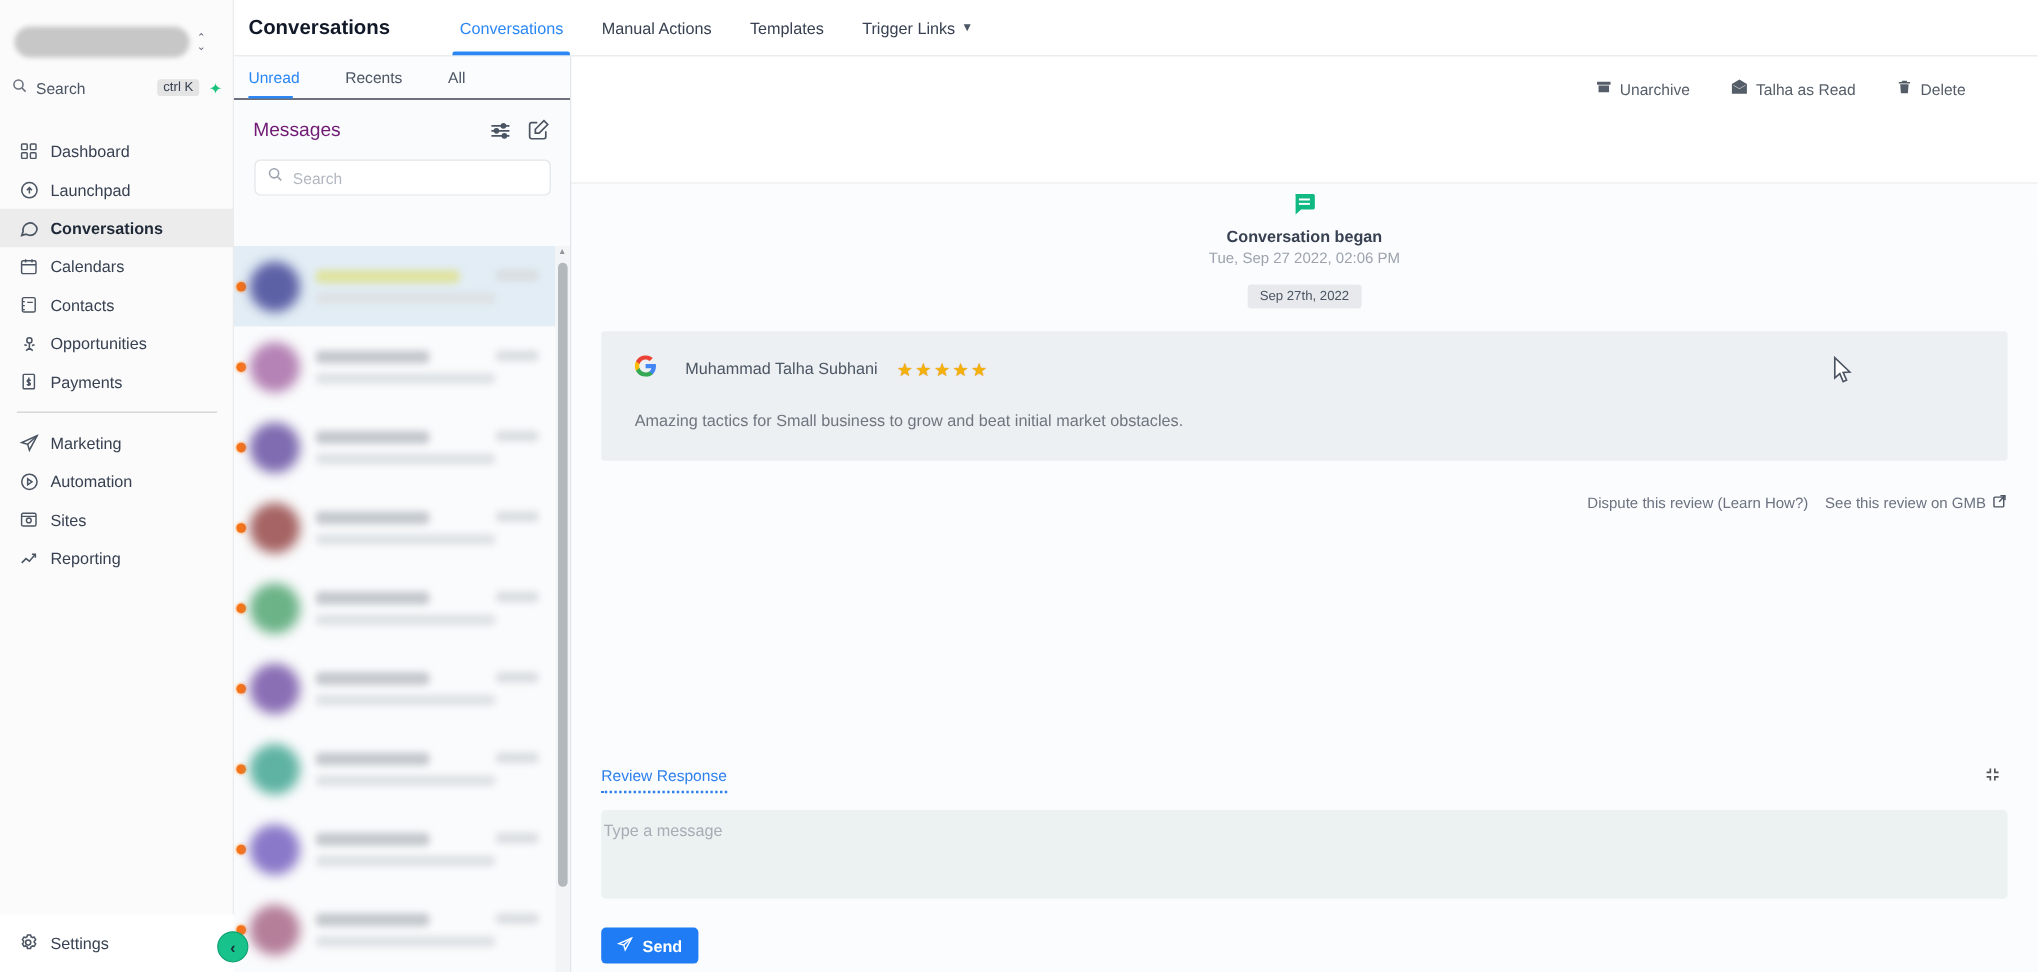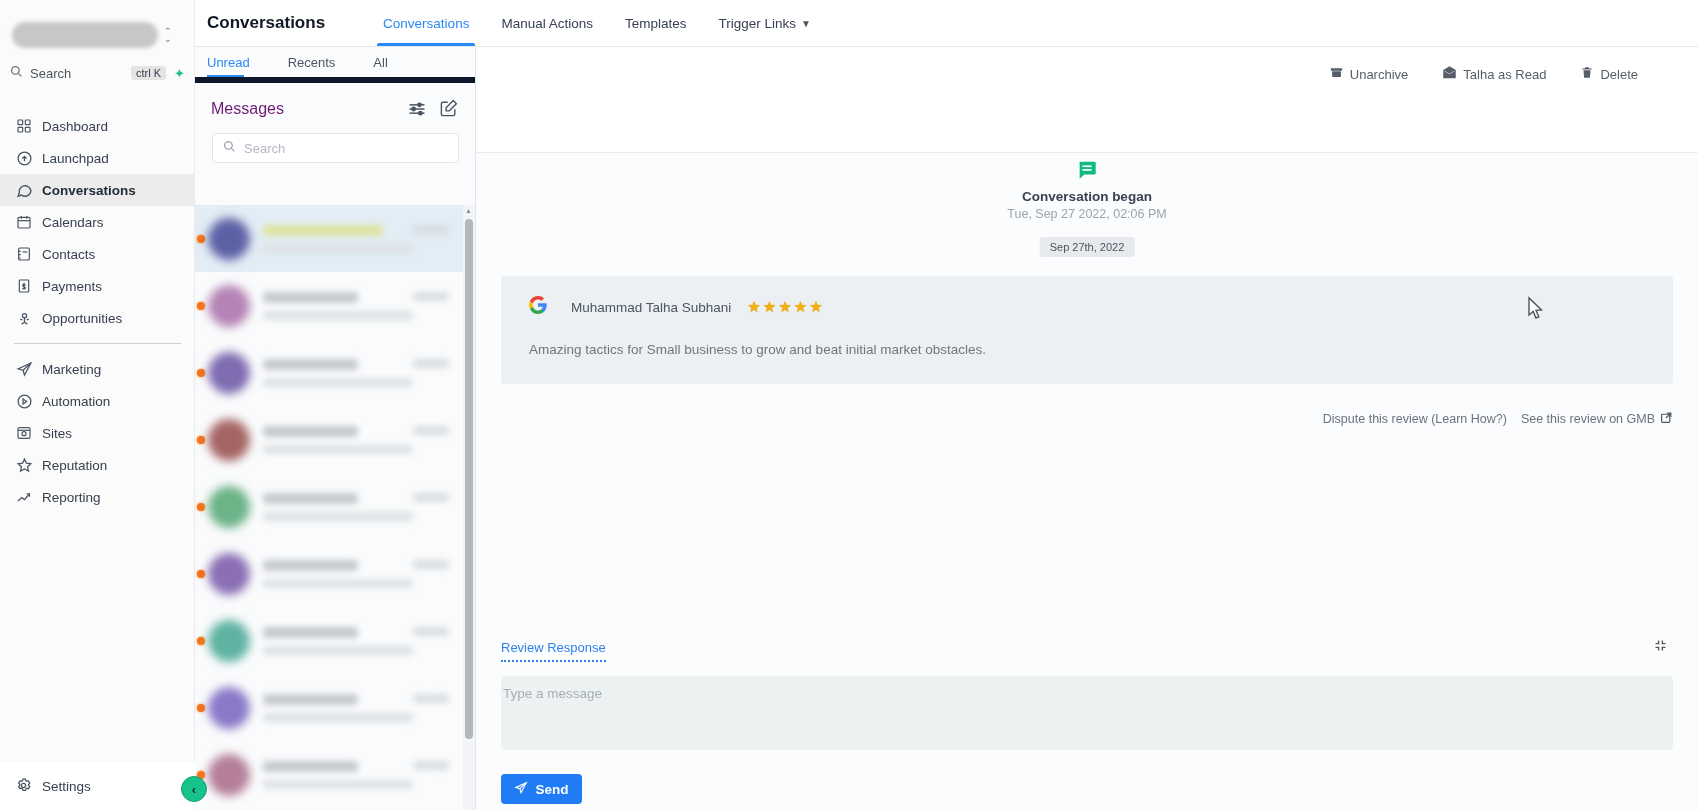--- a/index.html
+++ b/index.html
@@ -27,21 +27,21 @@
   .topbar { position:absolute; left:195px; top:0; right:0; height:47px; background:#fff; border-bottom:1px solid #e7e9eb; display:flex; align-items:center; z-index:4; }
   .page-title { font-size:17px; font-weight:bold; color:#111827; margin-left:12px; }
   .top-tabs { display:flex; align-items:stretch; height:100%; margin-left:42px; }
   .top-tab { display:flex; align-items:center; padding:0 16px; font-size:13.5px; color:#374151; position:relative; cursor:pointer; }
   .top-tab.active { color:#2b87f5; }
   .top-tab.active::after { content:""; position:absolute; left:10px; right:10px; bottom:0; height:3px; background:#2b87f5; border-radius:2px 2px 0 0; }
   .top-tab .chev { font-size:10px; margin-left:5px; color:#4b5563; }
 
   
   .panel { position:absolute; left:195px; top:47px; width:281px; bottom:0; background:#fafbfc; border-right:1px solid #e3e6e9; z-index:3; }
-  .panel-tabs { height:36px; border-bottom:6px solid #0f172a; display:flex; align-items:center; padding-left:12px; background:#fbfcfd; }
+  .panel-tabs { height:36px; border-bottom:1px solid #0f172a; display:flex; align-items:center; padding-left:12px; background:#fbfcfd; }
   .ptab { font-size:13px; color:#4b5563; margin-right:38px; height:100%; display:flex; align-items:center; position:relative; cursor:pointer; }
   .ptab.active { color:#2b87f5; }
   .ptab.active::after { content:""; position:absolute; left:0; right:6px; bottom:0; height:2.5px; background:#2b87f5; }
   .panel-head { display:flex; align-items:center; padding:16px 16px 0 16px; }
   .panel-title { font-size:16px; color:#701a75; }
   .panel-head .spacer { flex:1; }
   .phicon { width:20px; height:20px; color:#4b5563; margin-left:12px; cursor:pointer; }
   .panel-search { margin:14px 16px 0 17px; height:30px; background:#fff; border:1px solid #e2e5e8; border-radius:5px; display:flex; align-items:center; padding:0 10px; }
   .panel-search .mag { color:#9ca3af; margin-right:8px; }
   .panel-search input { border:none; outline:none; background:transparent; font-size:13px; color:#374151; width:100%; font-family:"Liberation Sans",sans-serif; }
@@ -162,35 +162,35 @@
           <svg width="16" height="16" viewBox="0 0 24 24" fill="none" stroke="currentColor" stroke-width="1.8">
             <rect x="4" y="3" width="16" height="18" rx="2"></rect>
             <path d="M4 8h3M4 13h3M4 18h3"></path>
             <path d="M10 9h7"></path>
           </svg>
         </span>
       <span>Contacts</span>
     </div>
     <div class="nav-item">
       <span class="nicon">
+          <svg width="17" height="17" viewBox="0 0 24 24" fill="none" stroke="currentColor" stroke-width="1.8">
+            <circle cx="12" cy="8" r="3"></circle>
+            <path d="M12 11v6M6 13l3 1M18 13l-3 1M8 20l4-3 4 3"></path>
+          </svg>
+        </span>
+      <span>Opportunities</span>
+    </div>
+    <div class="nav-item">
+      <span class="nicon">
           <svg width="16" height="16" viewBox="0 0 24 24" fill="none" stroke="currentColor" stroke-width="1.8">
             <rect x="5" y="3" width="14" height="18" rx="1"></rect>
             <path d="M12 7v10M10 15c0 1 .9 1.5 2 1.5s2-.6 2-1.6c0-2-4-1.6-4-3.6 0-1 .9-1.6 2-1.6s2 .6 2 1.5"></path>
           </svg>
         </span>
       <span>Payments</span>
-    </div>
-    <div class="nav-item">
-      <span class="nicon">
-          <svg width="17" height="17" viewBox="0 0 24 24" fill="none" stroke="currentColor" stroke-width="1.8">
-            <circle cx="12" cy="8" r="3"></circle>
-            <path d="M12 11v6M6 13l3 1M18 13l-3 1M8 20l4-3 4 3"></path>
-          </svg>
-        </span>
-      <span>Opportunities</span>
     </div>
 
     <div class="nav-divider"></div>
 
     <div class="nav-item">
       <span class="nicon">
           <svg width="17" height="17" viewBox="0 0 24 24" fill="none" stroke="currentColor" stroke-width="1.8">
             <path d="M21 3 3 11l7 2 2 7 9-17z"></path>
             <path d="M10 13l11-10"></path>
           </svg>
@@ -208,28 +208,20 @@
     </div>
     <div class="nav-item">
       <span class="nicon">
           <svg width="16" height="16" viewBox="0 0 24 24" fill="none" stroke="currentColor" stroke-width="1.8">
             <rect x="3" y="4" width="18" height="16" rx="2"></rect>
             <circle cx="12" cy="13" r="3"></circle>
             <line x1="3" y1="8" x2="21" y2="8"></line>
           </svg>
         </span>
       <span>Sites</span>
-    </div>
-    <div class="nav-item">
-      <span class="nicon">
-          <svg width="17" height="17" viewBox="0 0 24 24" fill="none" stroke="currentColor" stroke-width="1.8">
-            <path d="M12 3l2.7 5.8 6.3.8-4.6 4.3 1.2 6.1L12 17l-5.6 3 1.2-6.1L3 9.6l6.3-.8L12 3z"></path>
-          </svg>
-        </span>
-      <span>Reputation</span>
     </div>
     <div class="nav-item">
       <span class="nicon">
           <svg width="17" height="17" viewBox="0 0 24 24" fill="none" stroke="currentColor" stroke-width="1.8">
             <path d="M3 17l5-5 4 3 7-8"></path>
             <path d="M15 7h4v4"></path>
           </svg>
         </span>
       <span>Reporting</span>
     </div>

